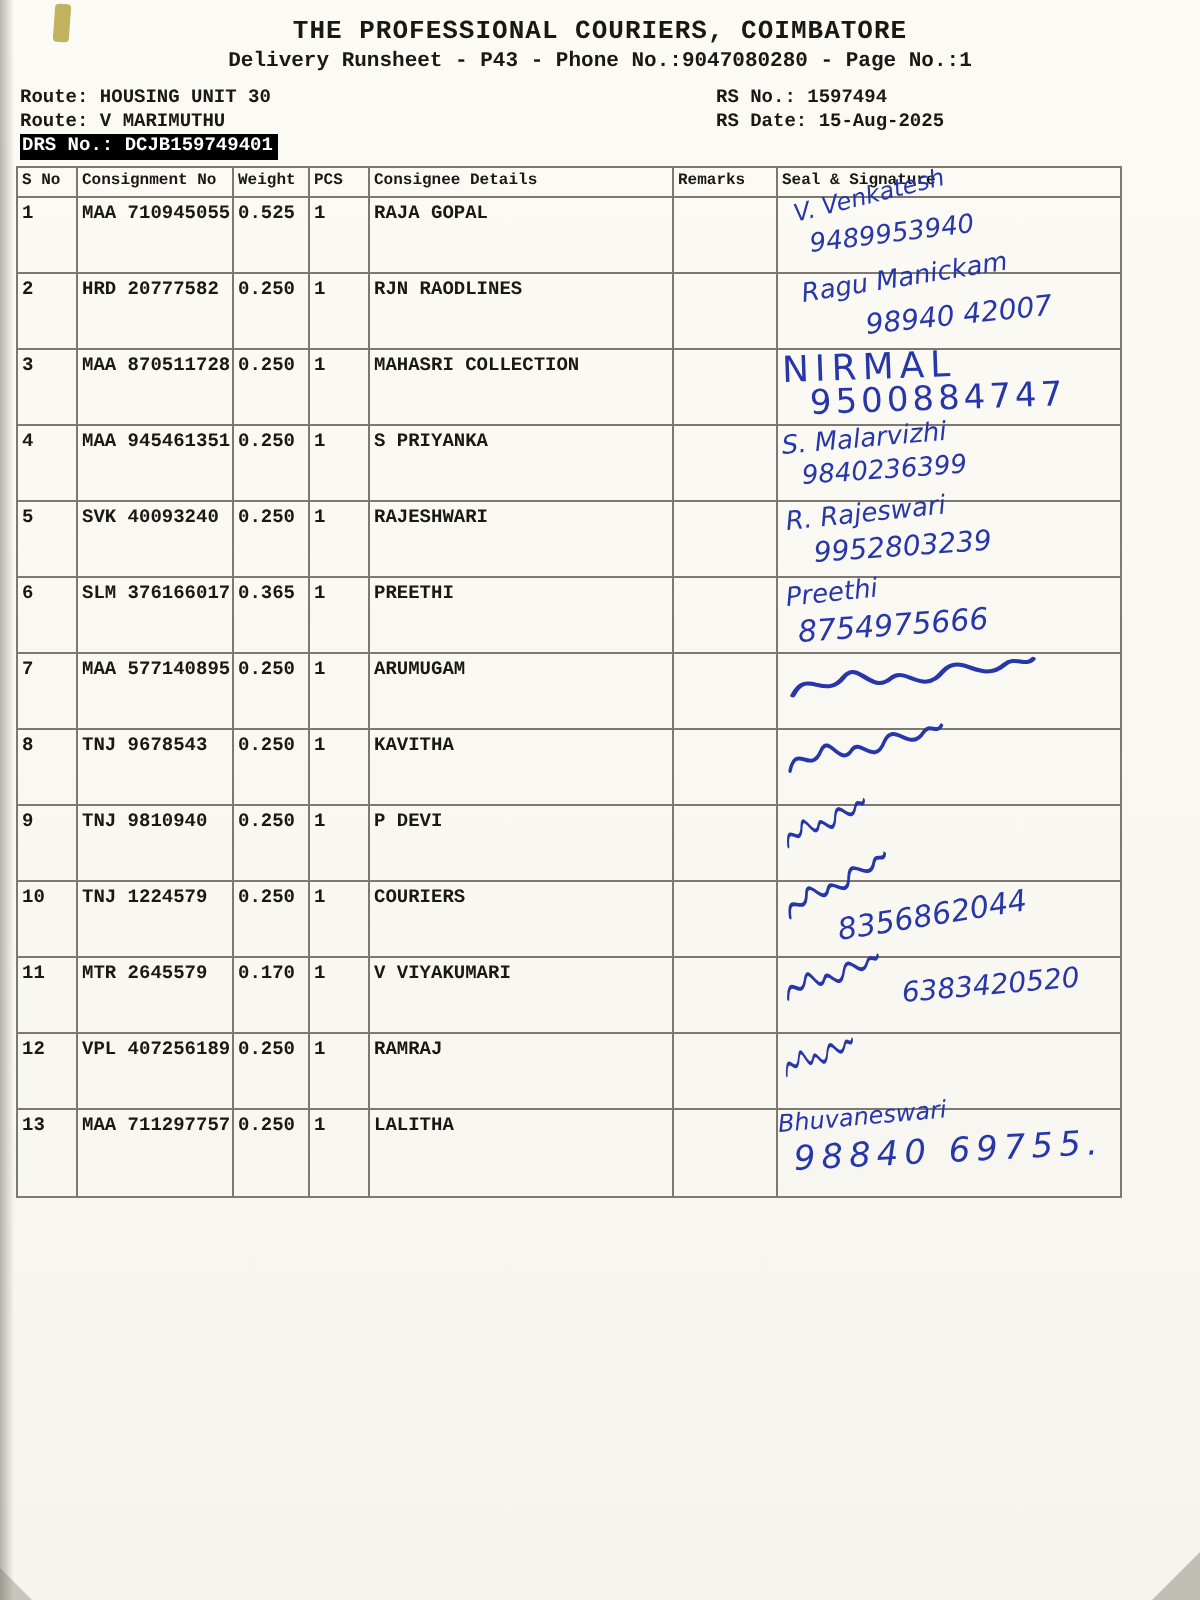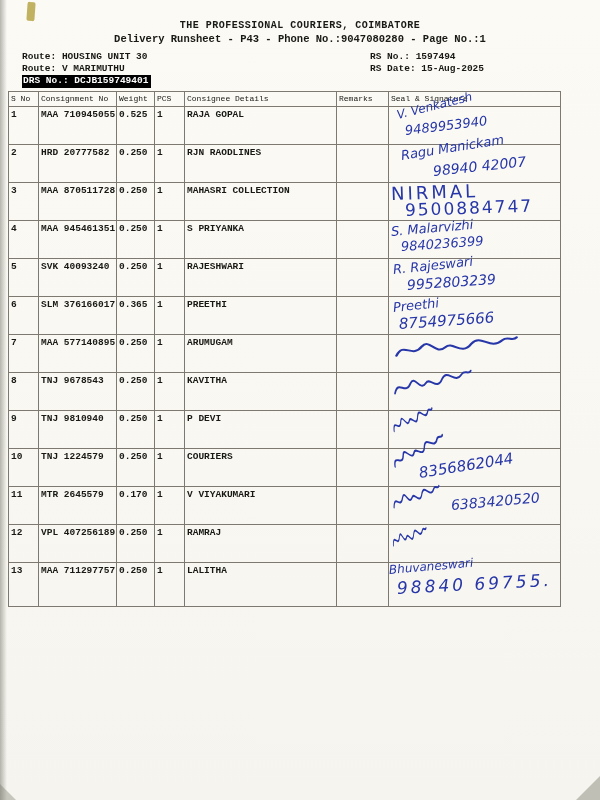--- a/index.html
+++ b/index.html
@@ -15,32 +15,32 @@
   
   .edge-left { position:absolute; left:0; top:0; width:7px; height:100%;
     background:linear-gradient(90deg, rgba(115,113,104,.5), rgba(115,113,104,0)); z-index:6; }
   .stamp { position:absolute; left:27px; top:2px; width:8px; height:19px;
     background:#b2a03b; opacity:.8; transform:rotate(4deg); border-radius:2px; }
   .corner-br { position:absolute; right:0; bottom:0; width:0; height:0;
     border-left:24px solid transparent; border-bottom:24px solid #bfbfb6; }
   .corner-bl { position:absolute; left:0; bottom:0; width:0; height:0;
     border-right:16px solid transparent; border-bottom:16px solid #c6c6bd; }
 
-  .title { text-align:center; padding-top:20px; font-weight:bold; font-size:10px; letter-spacing:.5px; }
+  .title { text-align:center; padding-top:8px; font-weight:bold; font-size:13px; letter-spacing:.5px; }
   .subtitle { text-align:center; margin-top:2px; font-weight:bold; font-size:10.5px; }
 
-  .info { position:relative; margin:6px 0 0 22px; font-size:9.5px; font-weight:bold; }
+  .info { position:relative; margin:6px 0 0 10px; font-size:9.5px; font-weight:bold; }
   .info-line { line-height:12px; height:12px; white-space:nowrap; }
   .info-line.tall { height:13px; }
   .hl { background:var(--hl-bg,#000); color:var(--hl-fg,#fff); padding:0 3px 1px 1px; display:inline-block; }
   .info-right { position:absolute; left:348px; top:0; }
 
   table { border-collapse:collapse; width:552px; margin:3px 0 0 8px; table-layout:fixed; }
   th, td { border:1px solid #7d7970; }
-  th { font-size:8px; font-weight:normal; text-align:left; padding:2px 2px 3px 2px; white-space:nowrap; overflow:hidden; }
+  th { font-size:8px; font-weight:bold; text-align:left; padding:2px 2px 3px 2px; white-space:nowrap; overflow:hidden; }
   td { font-size:9.5px; font-weight:bold; vertical-align:top; padding:2px 2px; height:38px; white-space:nowrap; }
   .row-13 td { height:44px;margin-top:17px; }
 
   .c-sig { position:relative; overflow:visible; }
   .sig-name, .sig-phone {
     position:absolute; white-space:nowrap; color:var(--ink,#2736a8);
     font-family:"DejaVu Sans",sans-serif; font-style:italic; font-weight:400;
   }
   .sig-name { left:4px; top:3px; font-size:13px; transform:rotate(-6deg); transform-origin:left center; }
   .sig-phone { left:26px; top:18px; font-size:14px; transform:rotate(-4deg); transform-origin:left center; }

